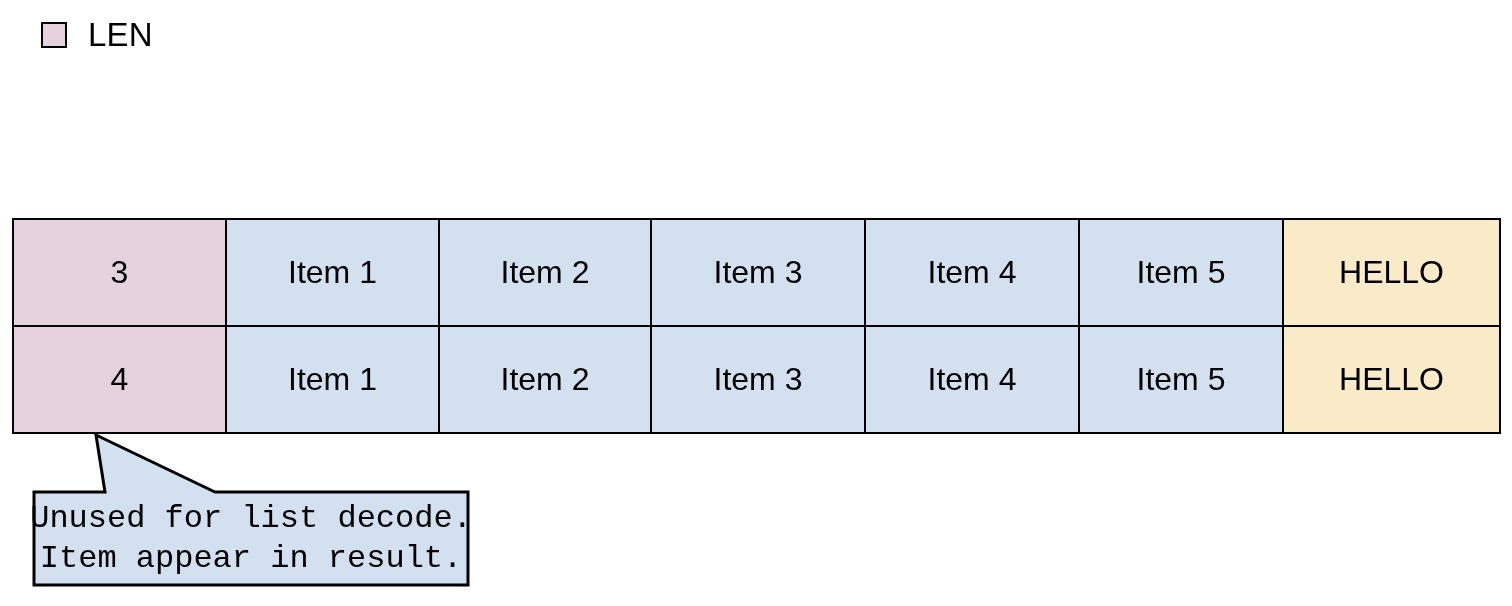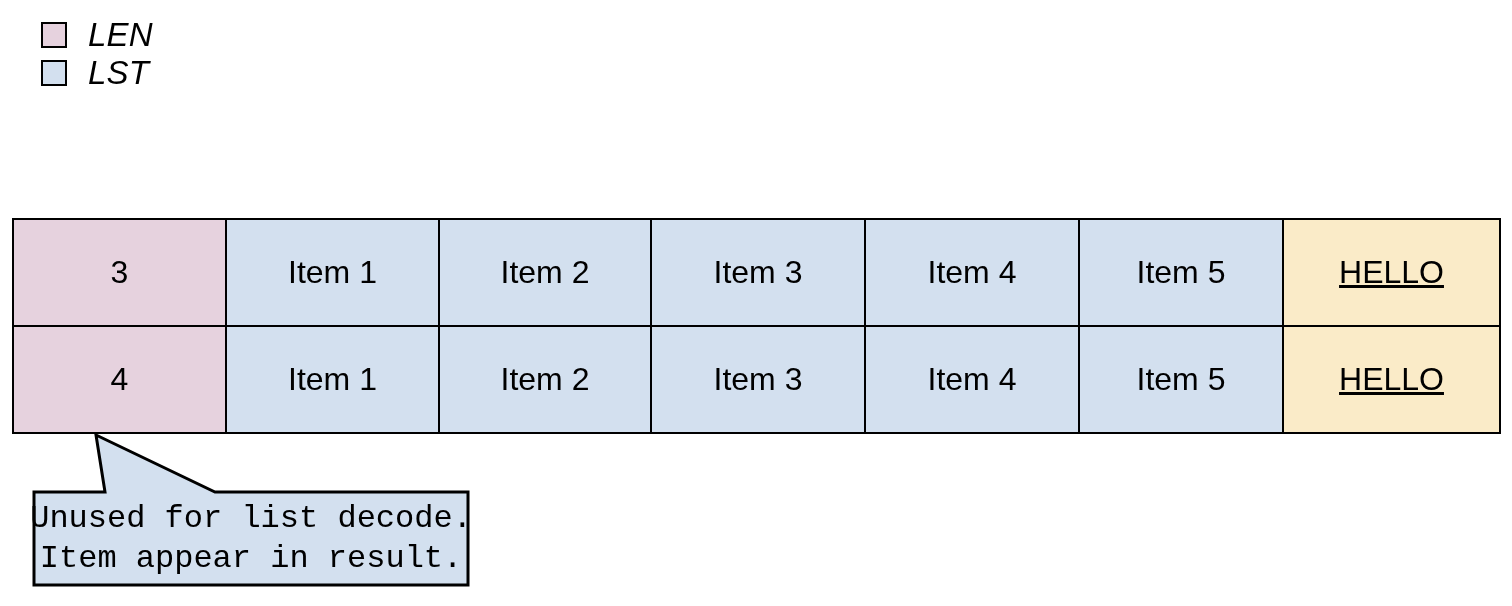--- a/index.html
+++ b/index.html
@@ -37,21 +37,20 @@
     box-sizing: content-box;
   }
   .legend-label {
     position: absolute;
     left: 47px;
     top: -6px;
     font-size: 33px;
     line-height: 38px;
     letter-spacing: 0.2px;
     white-space: nowrap;
-    font-style: italic;
   }
 
   
   #packet-table {
     position: absolute;
     left: 12px;
     top: 218px;
     width: 1487px;
     height: 214px;
     border-collapse: collapse;
@@ -62,21 +61,21 @@
     text-align: center;
     vertical-align: middle;
     font-size: 32px;
     line-height: 1.1;
     padding: 0;
     height: 107px;
     box-sizing: border-box;
   }
   .cell-len { background: #e6d2de; }
   .cell-lst { background: #d3e0ef; margin-top: 16px; }
-  .cell-fld { background: #faebc8; text-decoration: underline; }
+  .cell-fld { background: #faebc8; }
 
   
   #callout {
     position: absolute;
     left: 0;
     top: 0;
     width: 1512px;
     height: 606px;
     pointer-events: none;
   }
@@ -101,24 +100,20 @@
 </head>
 <body style="background: rgb(255, 255, 255);">
 
 <div id="legend">
 
   <div class="legend-row">
     <span class="legend-swatch" style="background:#e6d2de"></span>
     <span class="legend-label">LEN</span>
   </div>
 
-  <div class="legend-row">
-    <span class="legend-swatch" style="background:#d3e0ef"></span>
-    <span class="legend-label">LST</span>
-  </div>
 
 
 </div>
 
 <table id="packet-table">
   <colgroup>
     <col style="width:213px">
     <col style="width:213px">
     <col style="width:212px">
     <col style="width:214px">

